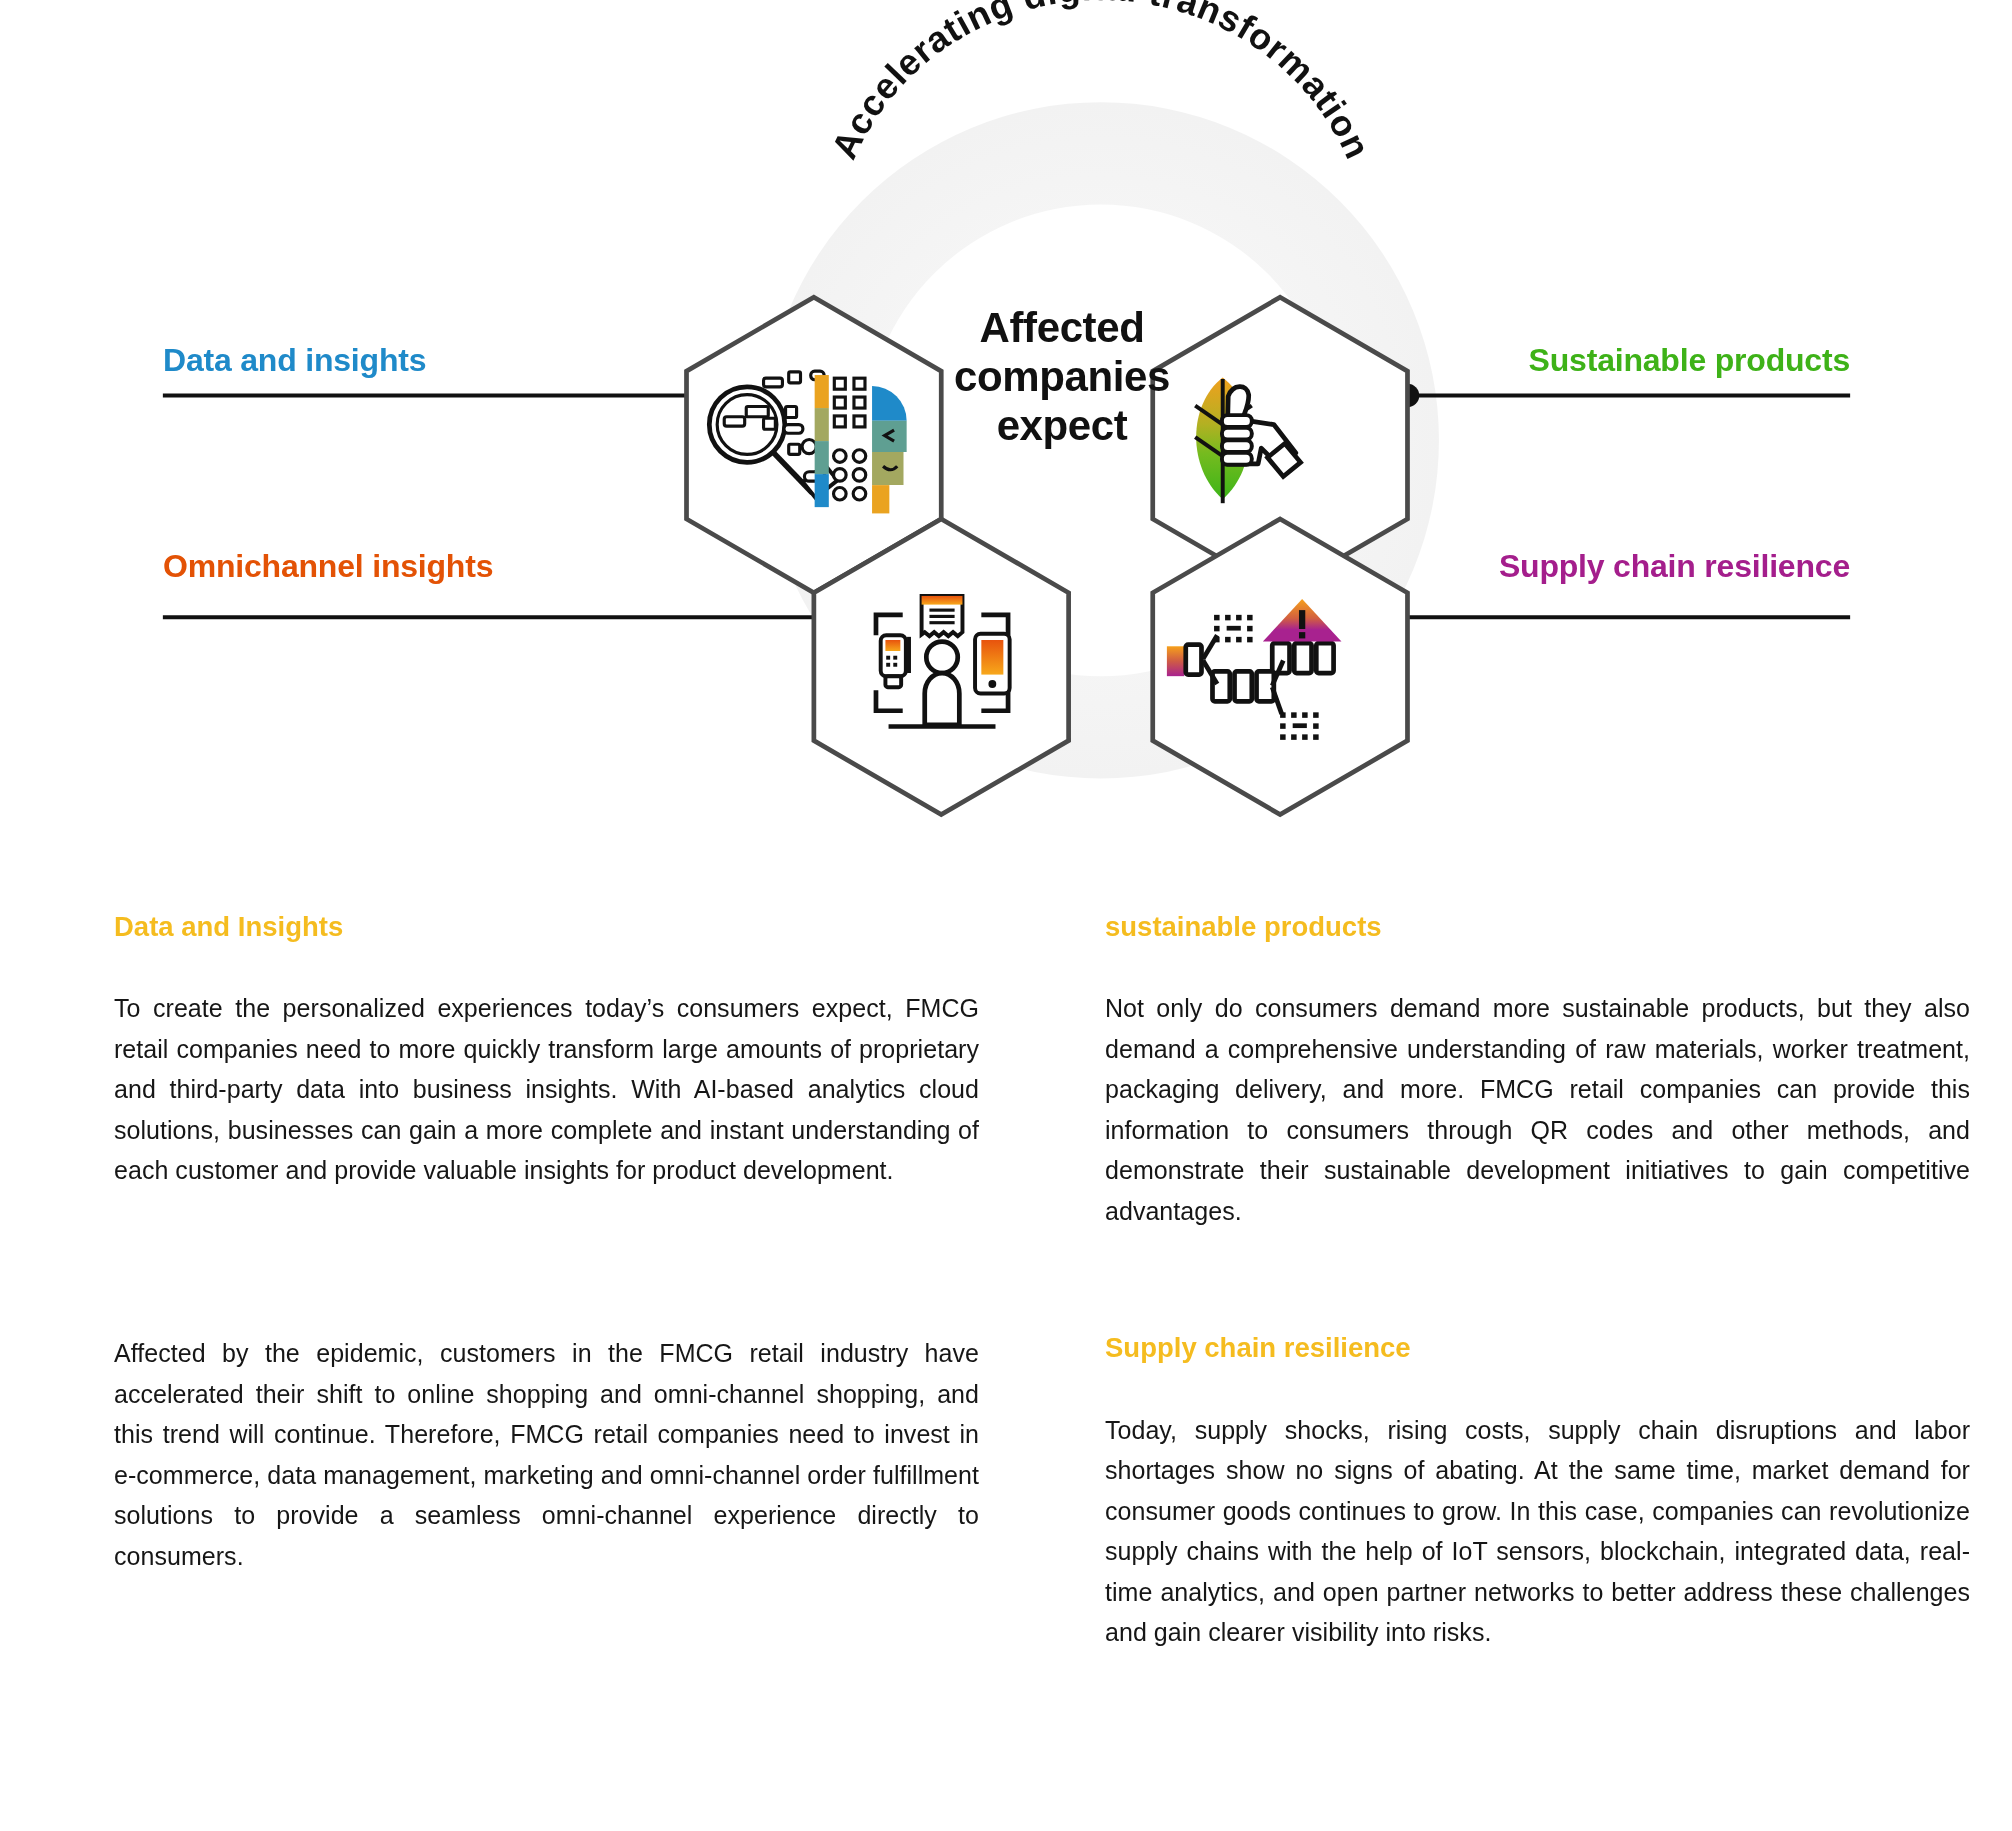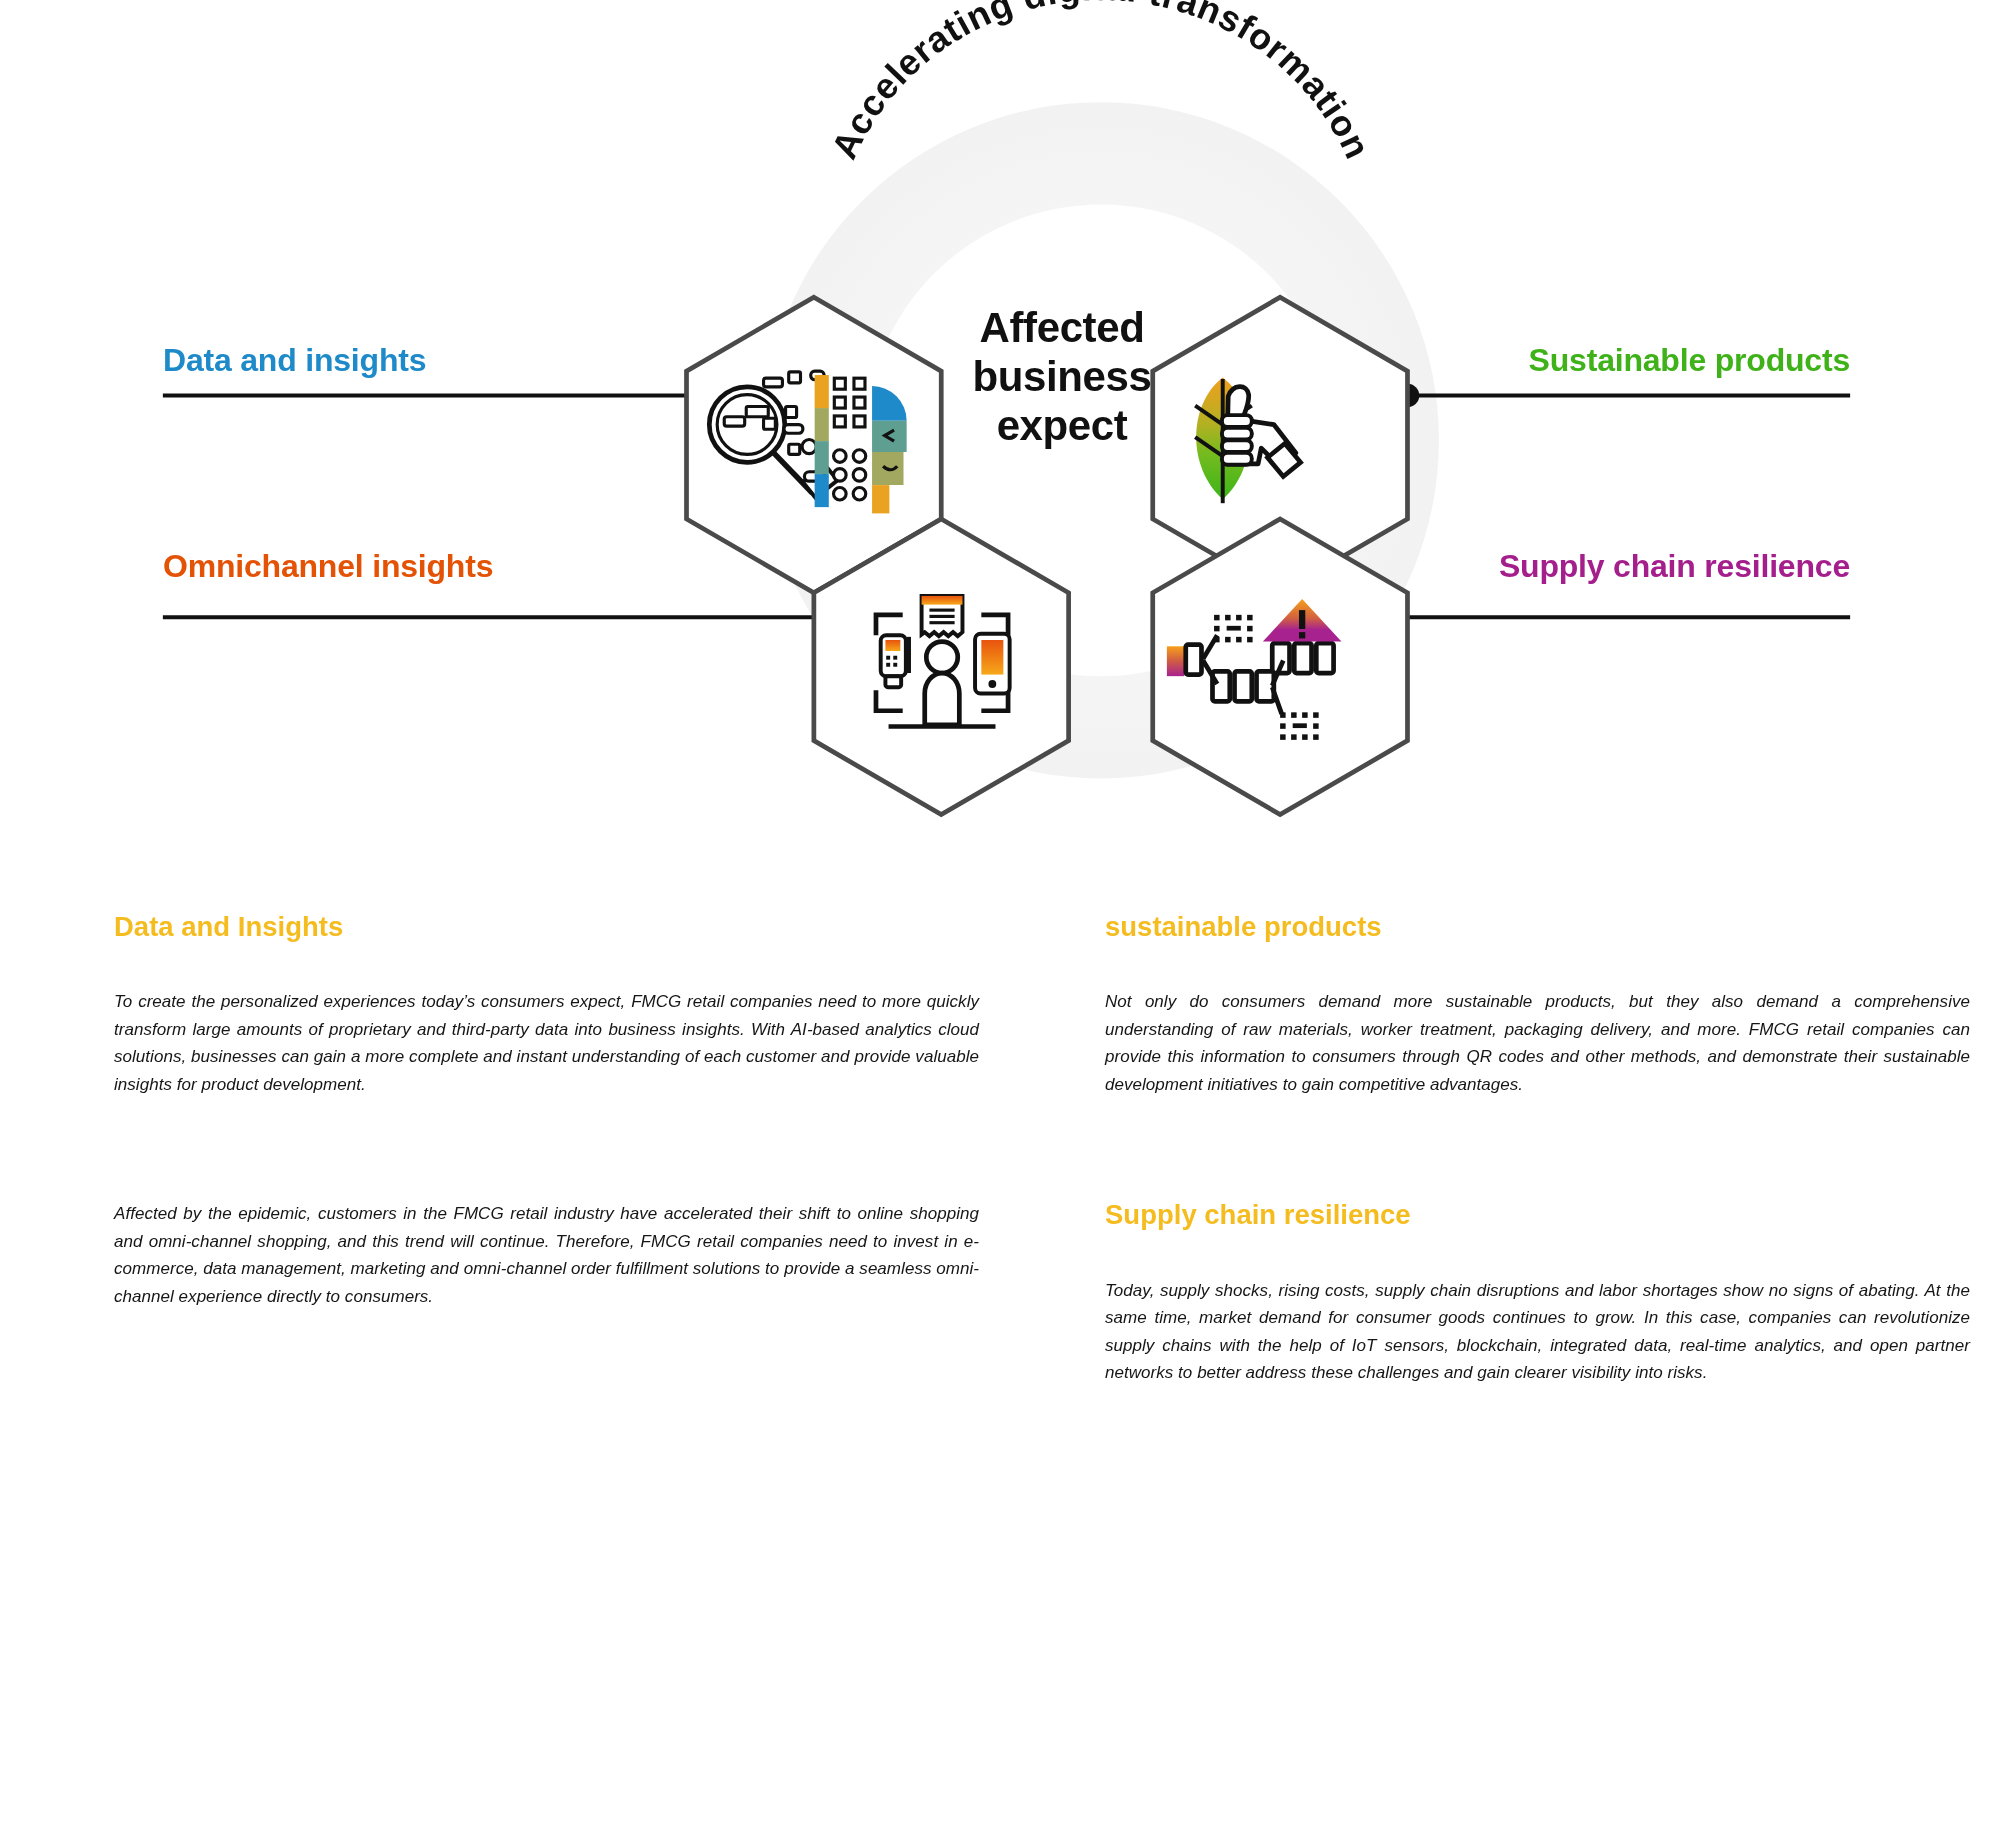--- a/index.html
+++ b/index.html
@@ -81,27 +81,26 @@
   }
   .panel { }
   .panel-heading {
     font-size: 27.5px;
     font-weight: bold;
     color: #f5bc1f;
     margin: 0 0 46px 0;
     line-height: 1.1;
   }
   .panel-body {
-    font-size: 17px;
+    font-size: 25px;
     line-height: 1.62;
     color: #161616;
     text-align: justify;
     margin: 0;
     letter-spacing: 0.04px;
-    font-style: italic;
   }
 </style>
 </head>
 <body>
 
 <div id="diagram">
 
   <svg id="diagram-svg" viewBox="0 0 2560 1090">
     <defs>
 
@@ -327,21 +326,21 @@
 
         <polygon points="176,2 226,56 126,56" fill="url(#warnGrad)"></polygon>
         <rect x="172" y="16" width="8" height="24" fill="#111"></rect>
         <rect x="172" y="44" width="8" height="8" fill="#111"></rect>
       </g>
     </g>
   </svg>
 
   <div id="center-title">
     <div>Affected</div>
-    <div>business</div>
+    <div>companies</div>
     <div>expect</div>
   </div>
 
   <div class="side-label left" id="label-data">Data and insights</div>
   <div class="side-label left" id="label-omni">Omnichannel insights</div>
   <div class="side-label right" id="label-sustainable">Sustainable products</div>
   <div class="side-label right" id="label-supply">Supply chain resilience</div>
 </div>
 
 <div id="content">

